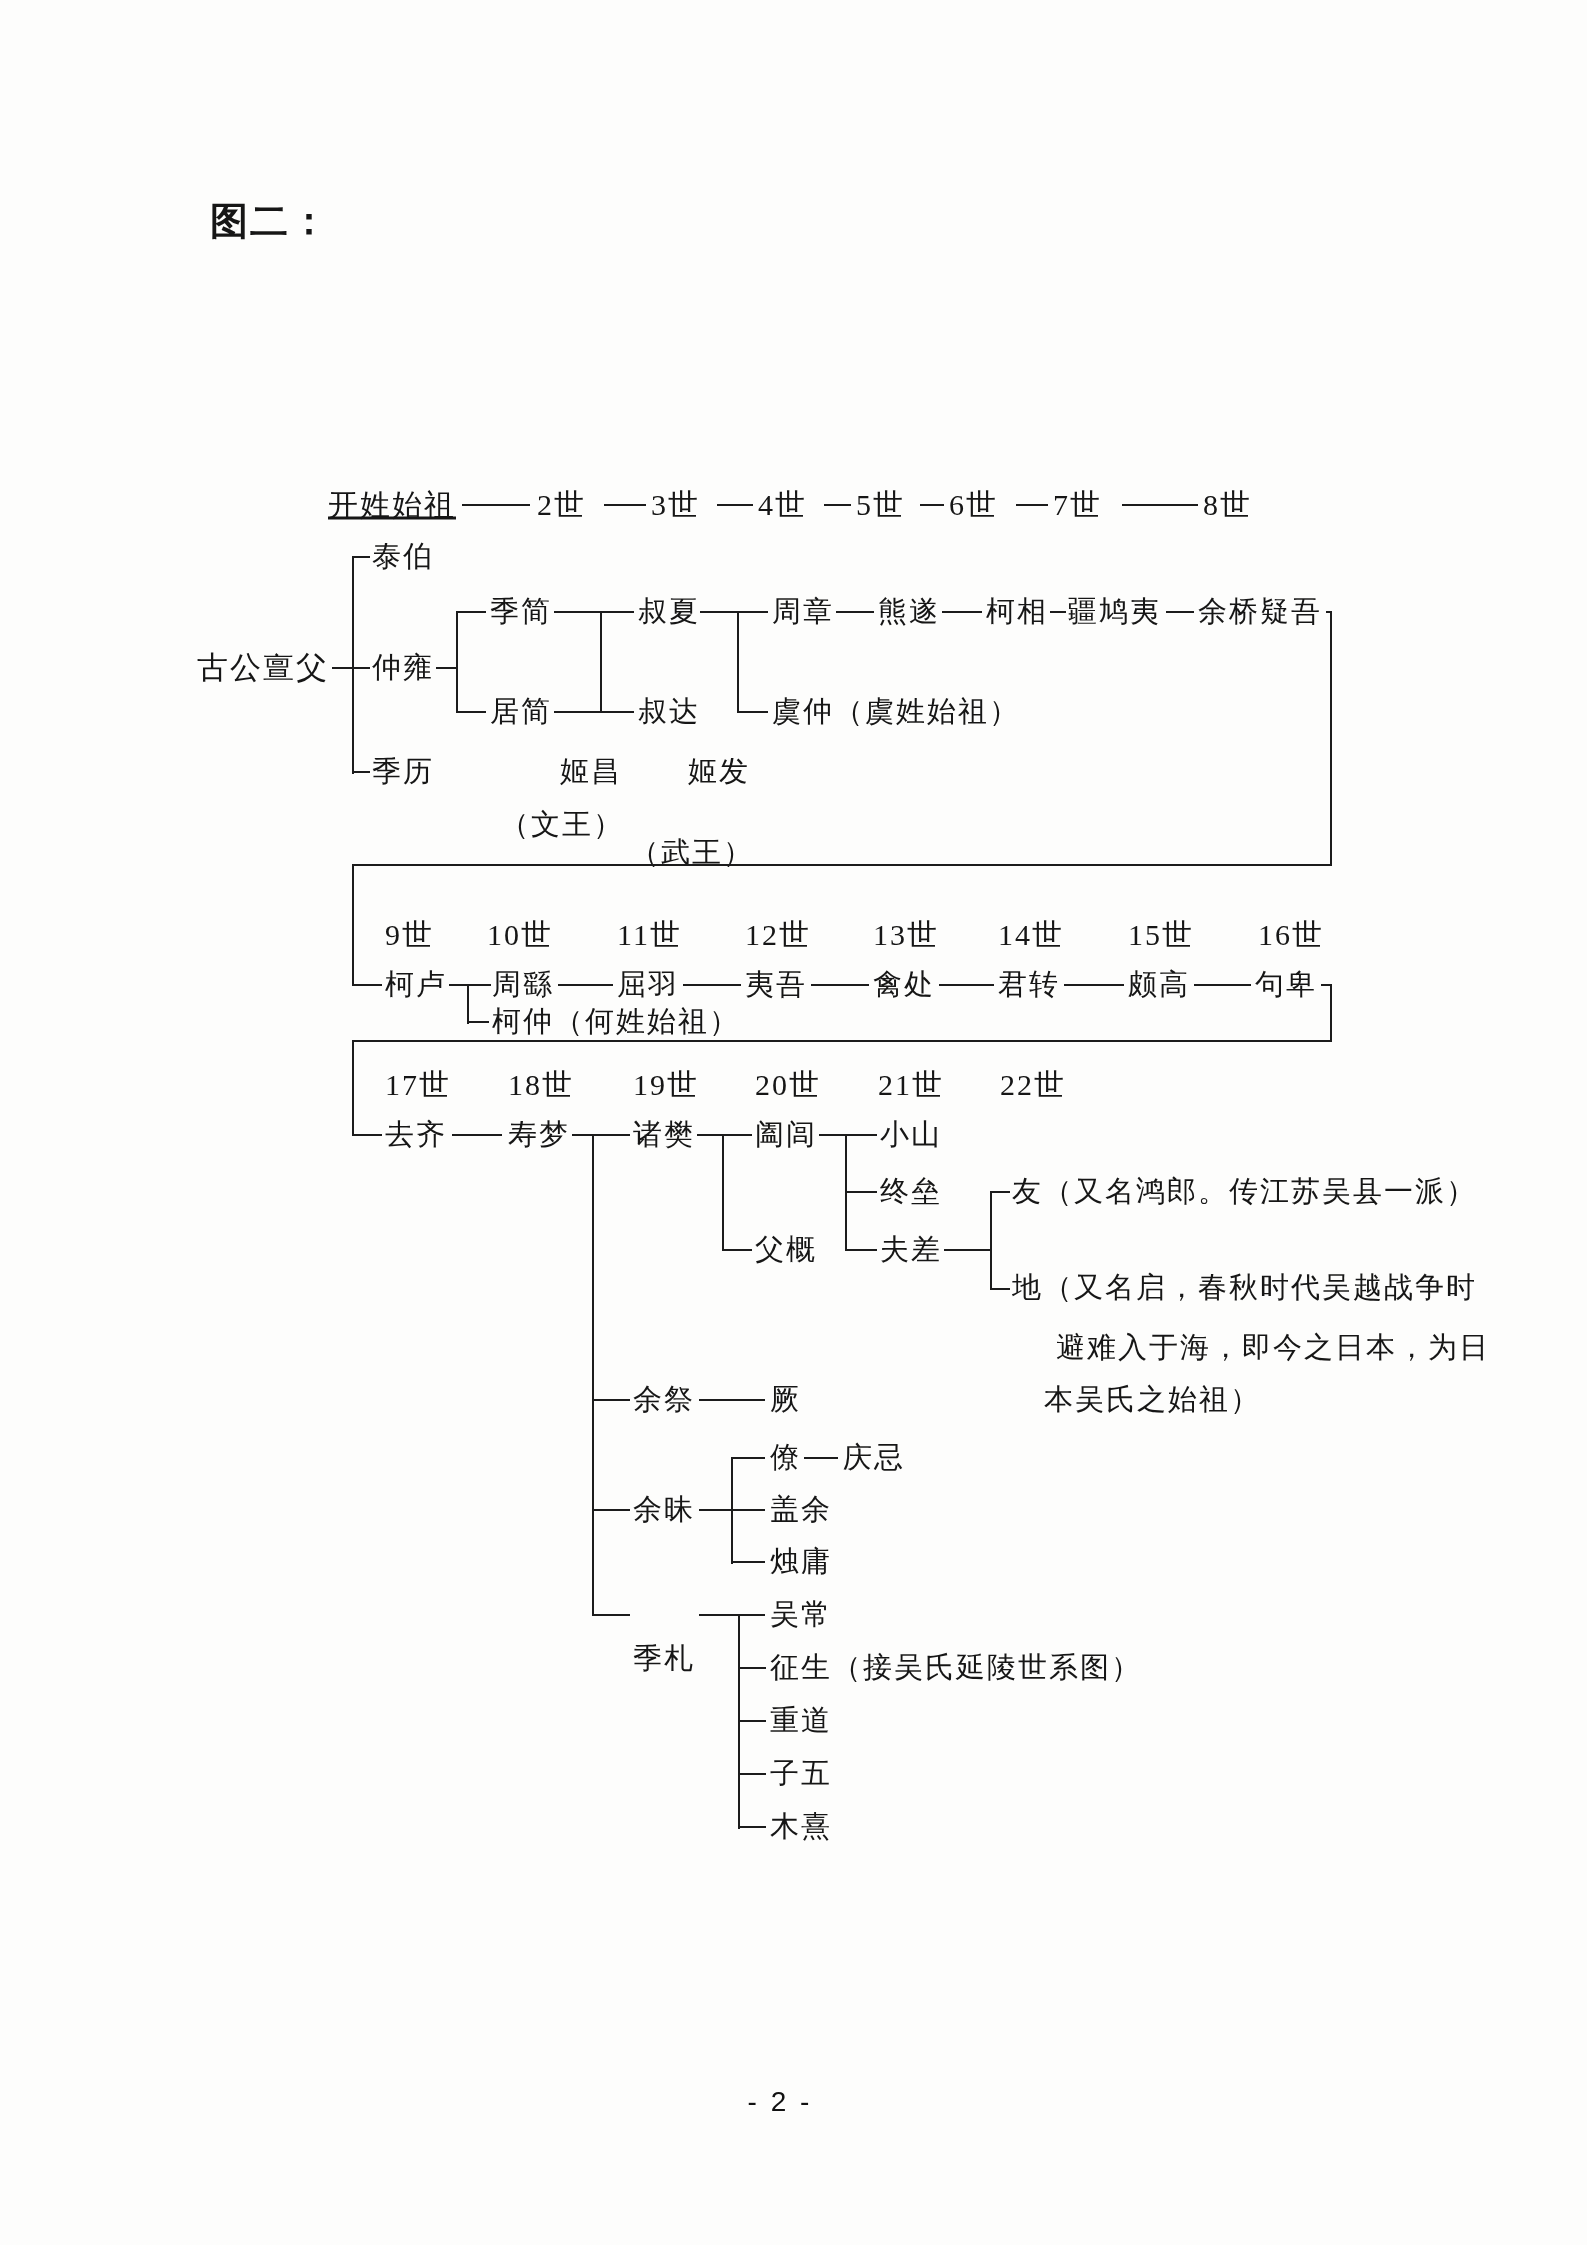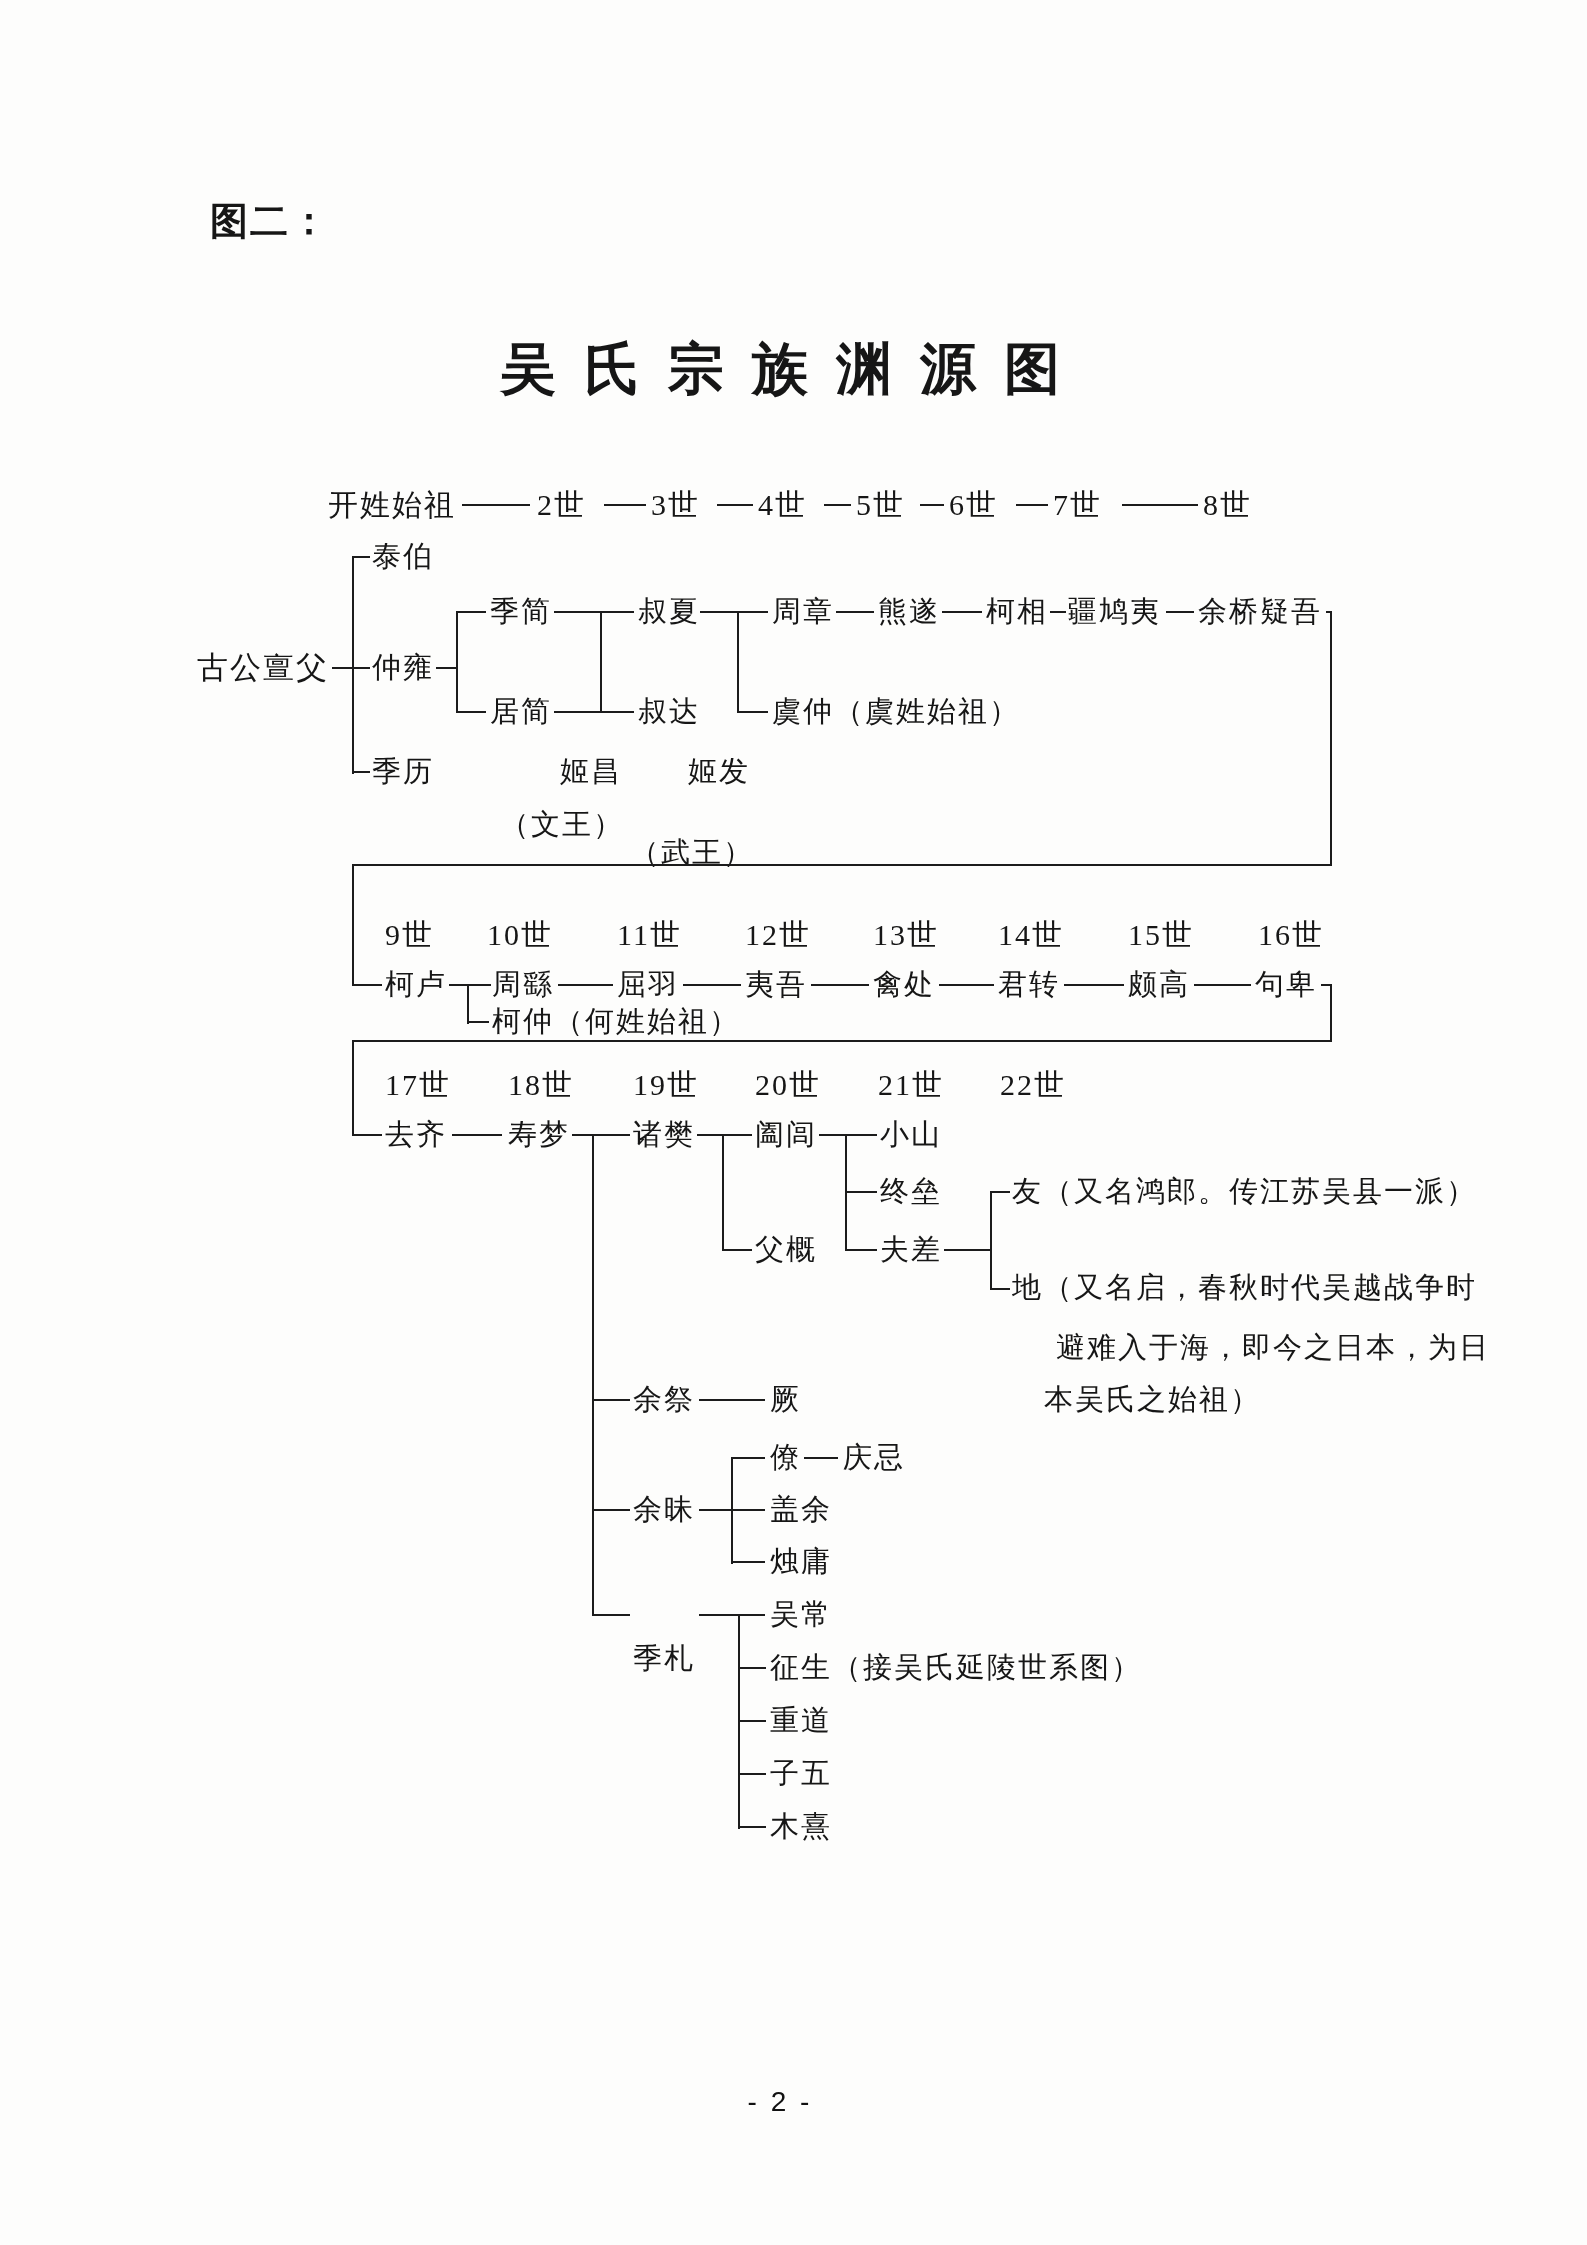--- a/index.html
+++ b/index.html
@@ -49,24 +49,23 @@
     font-family:"Liberation Serif","DejaVu Serif",serif;
   }
 </style>
 </head>
 <body>
 
 <div class="page">
 
   <div class="fig-label">图二：</div>
 
-  <div class="title">吴氏宗族渊源图</div>
 
   <div id="tree-layer">
-      <div class="lbl hdr" style="left: 328px; top: 505px;">开姓始祖</div>
+      <div class="lbl hdr" style="left: 328px; top: 505px; text-decoration: underline;">开姓始祖</div>
       <div class="lbl hdr" style="left: 537px; top: 505px;">2世</div>
       <div class="lbl hdr" style="left: 651px; top: 505px;">3世</div>
       <div class="lbl hdr" style="left: 758px; top: 505px;">4世</div>
       <div class="lbl hdr" style="left: 856px; top: 505px;">5世</div>
       <div class="lbl hdr" style="left: 949px; top: 505px;">6世</div>
       <div class="lbl hdr" style="left: 1053px; top: 505px;">7世</div>
       <div class="lbl hdr" style="left: 1203px; top: 505px;">8世</div>
       <div class="lbl" style="left: 372px; top: 557px;">泰伯</div>
       <div class="lbl" style="left: 490px; top: 612px;">季简</div>
       <div class="lbl" style="left: 638px; top: 612px;">叔夏</div>

